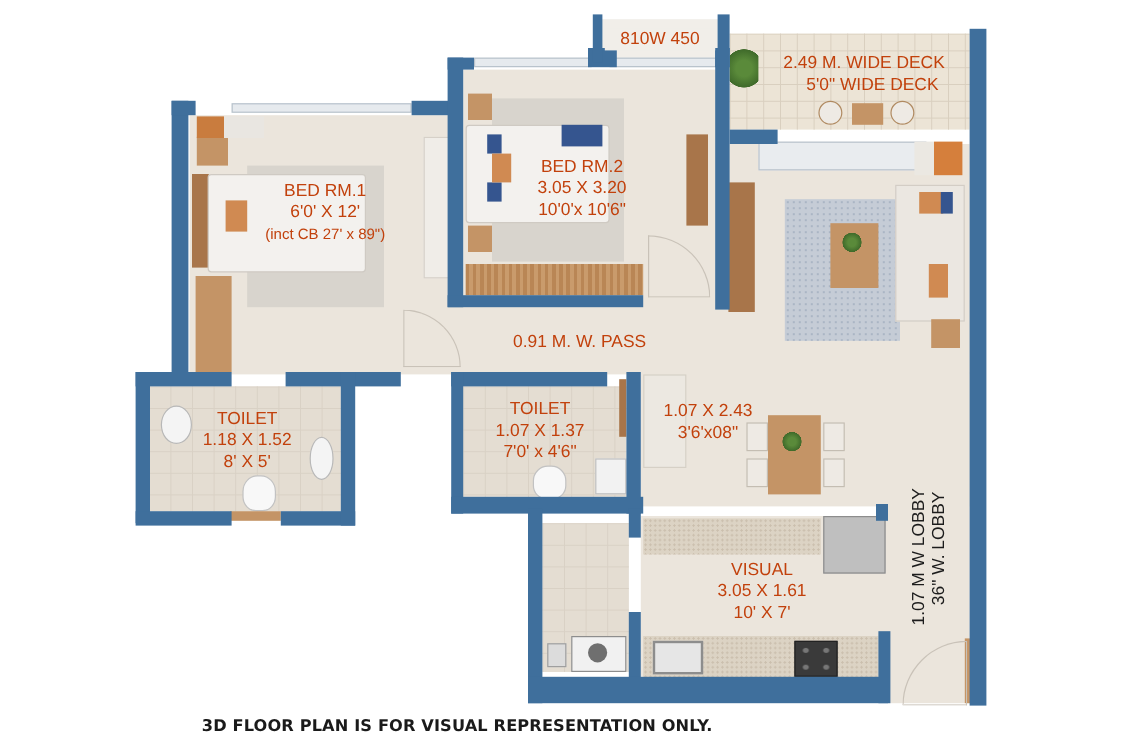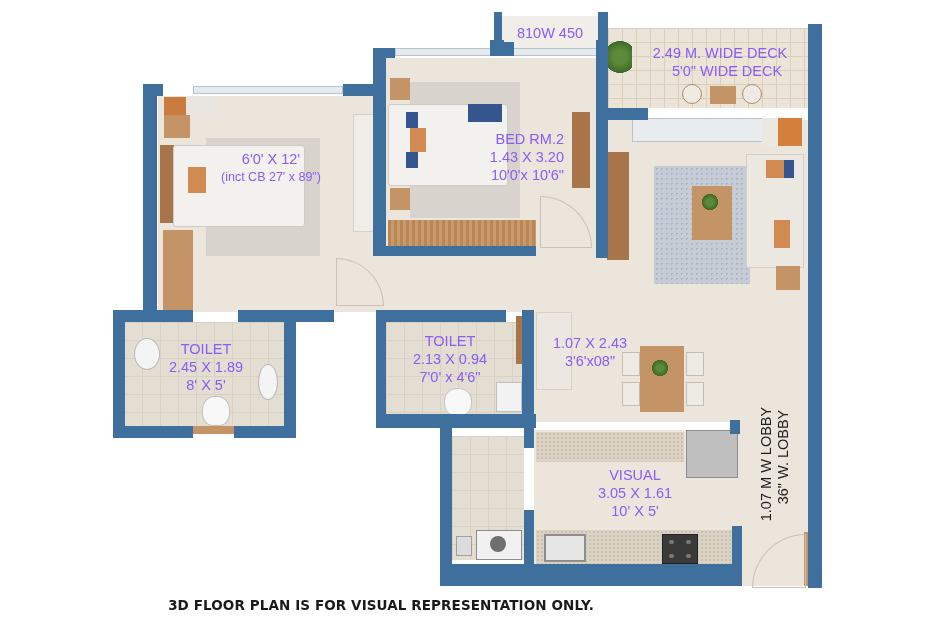--- a/index.html
+++ b/index.html
@@ -2,21 +2,21 @@
 <html><head>
 <meta charset="utf-8">
 <style>
   html,body{margin:0;padding:0;background:#ffffff;}
   body{width:950px;height:625px;position:relative;overflow:hidden;font-family:"Liberation Sans",sans-serif;}
   .plan{position:absolute;left:0;top:0;width:950px;height:625px;}
   .floor{position:absolute;background:#ebe5dc;}
   .floor.tile{background:#e4ddd2;background-image:linear-gradient(#d9d1c5 1px,transparent 1px),linear-gradient(90deg,#d9d1c5 1px,transparent 1px);background-size:18px 18px;}
   .floor.deck{background:#ece4d6;background-image:linear-gradient(#d9cfbf 1px,transparent 1px),linear-gradient(90deg,#d9cfbf 1px,transparent 1px);background-size:14px 14px;}
   .wall{position:absolute;background:#3f6f9c;}
-  .label{position:absolute;text-align:center;color:#8b5cf6;font-size:14.5px;line-height:18px;font-family:"Liberation Sans",sans-serif;white-space:nowrap;}
+  .label{position:absolute;text-align:center;color:#c2410c;font-size:14.5px;line-height:18px;font-family:"Liberation Sans",sans-serif;white-space:nowrap;}
   .label span{display:block;}
   .furn{position:absolute;}
   .bed{background:#f3f1ee;border:1px solid #cfcac3;border-radius:3px;}
   .wood{background:#a8754a;}
   .wood-light{background:#c49466;}
   .rug{background:#d8d4cd;}
   .rug-blue{background:#c5ccd6;background-image:radial-gradient(#aab5c4 1px,transparent 1px);background-size:5px 5px;}
   .pillow-orange{background:#d08a52;}
   .pillow-blue{background:#35558f;}
   .sofa{background:#ebe7e1;border:1px solid #d3cdc5;}
@@ -154,63 +154,67 @@
   <div class="wall" style="left:522px;top:310px;width:12px;height:118px;"></div>
 
   <div class="wall" style="left:440px;top:424px;width:12px;height:162px;"></div>
   <div class="wall" style="left:524px;top:424px;width:10px;height:24px;"></div>
   <div class="wall" style="left:524px;top:510px;width:10px;height:56px;"></div>
   <div class="wall" style="left:440px;top:564px;width:300px;height:22px;"></div>
   <div class="wall" style="left:732px;top:526px;width:10px;height:60px;"></div>
   <div class="wall" style="left:730px;top:420px;width:10px;height:14px;"></div>
 
   <div class="label" style="left:198px;top:150px;width:146px;">
+    <span>BED RM.1</span>
     <span>6'0' X 12'</span>
     <span style="font-size:12.5px;">(inct CB 27' x 89")</span>
   </div>
 
-  <div class="label" style="left:444px;top:130px;width:120px;text-align:right;">
+  <div class="label" style="left:425px;top:130px;width:120px;">
     <span>BED RM.2</span>
-    <span>1.43 X 3.20</span>
+    <span>3.05 X 3.20</span>
     <span>10'0'x 10'6"</span>
   </div>
 
   <div class="label" style="left:504px;top:24px;width:92px;background:#f1eee9;">
     <span>810W 450</span>
   </div>
 
   <div class="label" style="left:632px;top:44px;width:176px;">
     <span>2.49 M. WIDE DECK</span>
     <span style="padding-left:14px;">5'0"  WIDE DECK</span>
   </div>
 
+  <div class="label" style="left:408px;top:276px;width:150px;">
+    <span>0.91 M. W. PASS</span>
+  </div>
 
 
   <div class="label" style="left:156px;top:340px;width:100px;">
     <span>TOILET</span>
-    <span>2.45 X 1.89</span>
+    <span>1.18 X 1.52</span>
     <span>8' X 5'</span>
   </div>
 
   <div class="label" style="left:400px;top:332px;width:100px;">
     <span>TOILET</span>
-    <span>2.13 X 0.94</span>
+    <span>1.07 X 1.37</span>
     <span>7'0' x 4'6"</span>
   </div>
 
   <div class="label" style="left:546px;top:334px;width:88px;">
     <span>1.07 X 2.43</span>
     <span>3'6'x08"</span>
   </div>
 
 
   <div class="label" style="left:580px;top:466px;width:110px;">
     <span>VISUAL</span>
     <span>3.05 X 1.61</span>
-    <span>10' X 5'</span>
+    <span>10' X 7'</span>
   </div>
 
   <div class="vtext" style="left:696px;top:446px;width:160px;height:36px;">
     <span style="display:block;">1.07 M W LOBBY</span>
     <span style="display:block;padding-left:14px;">36" W. LOBBY</span>
   </div>
 
   <div class="footer">3D FLOOR PLAN IS FOR VISUAL REPRESENTATION ONLY.</div>
 </div>
 

